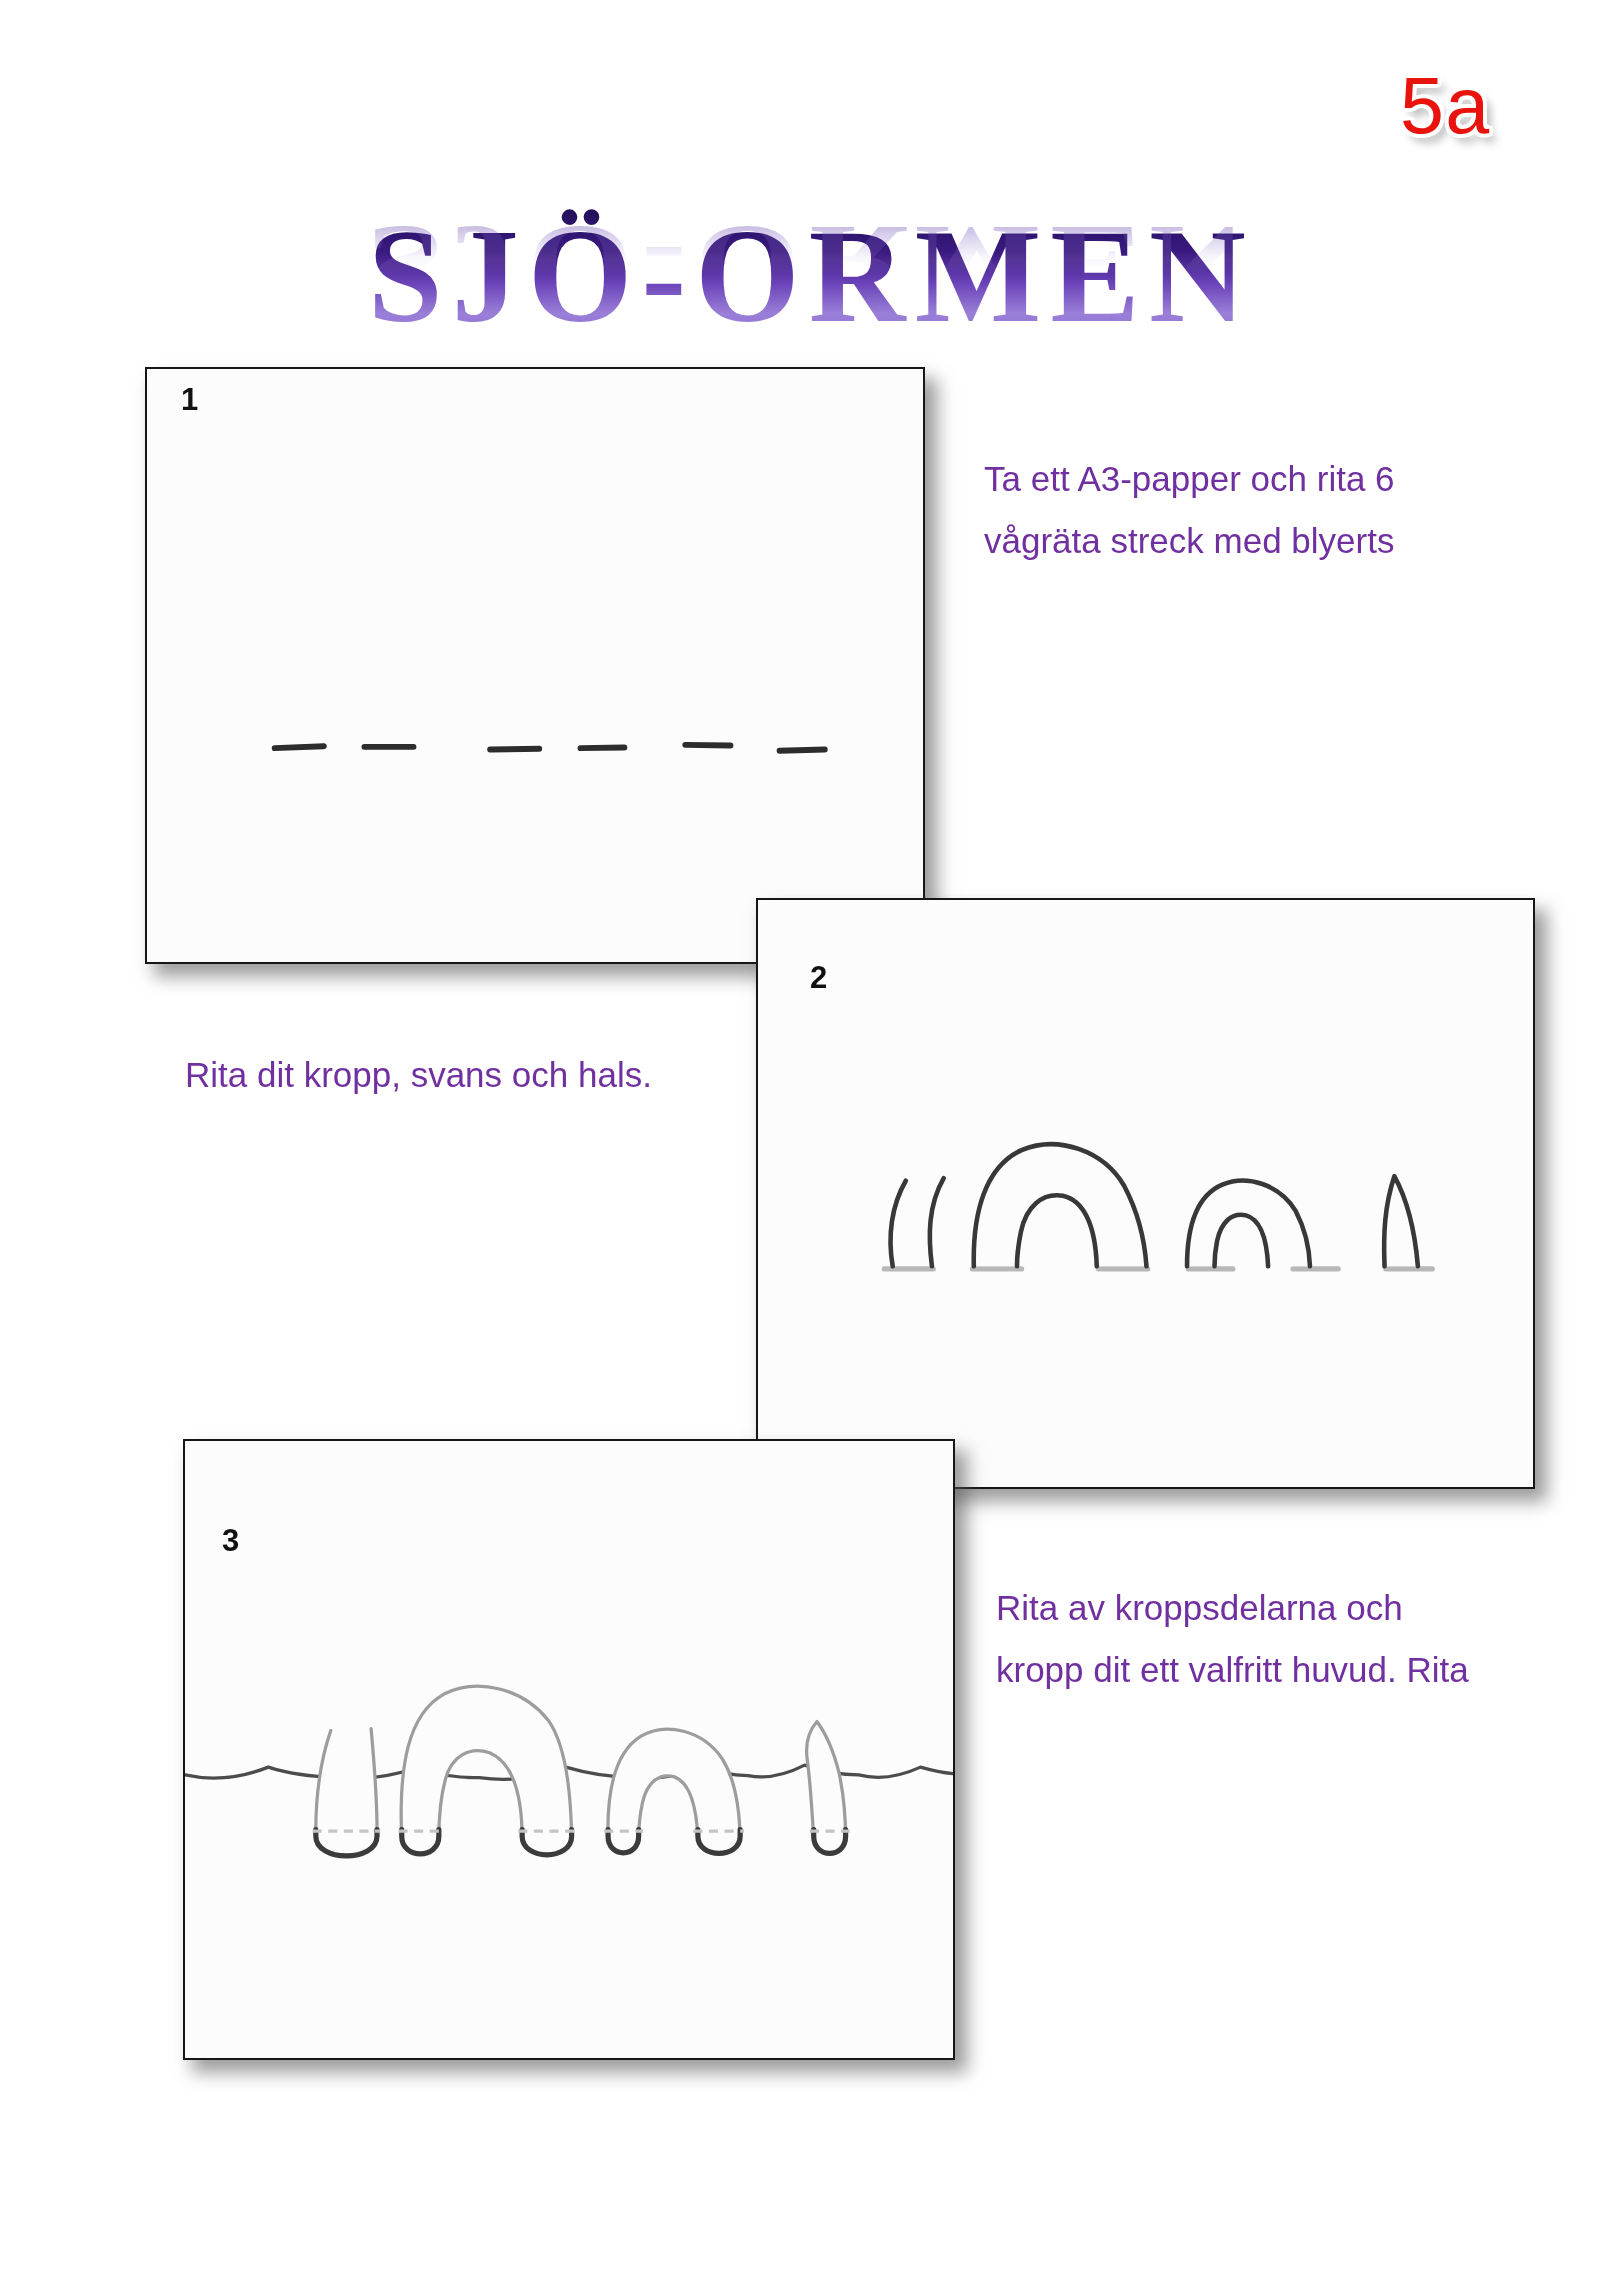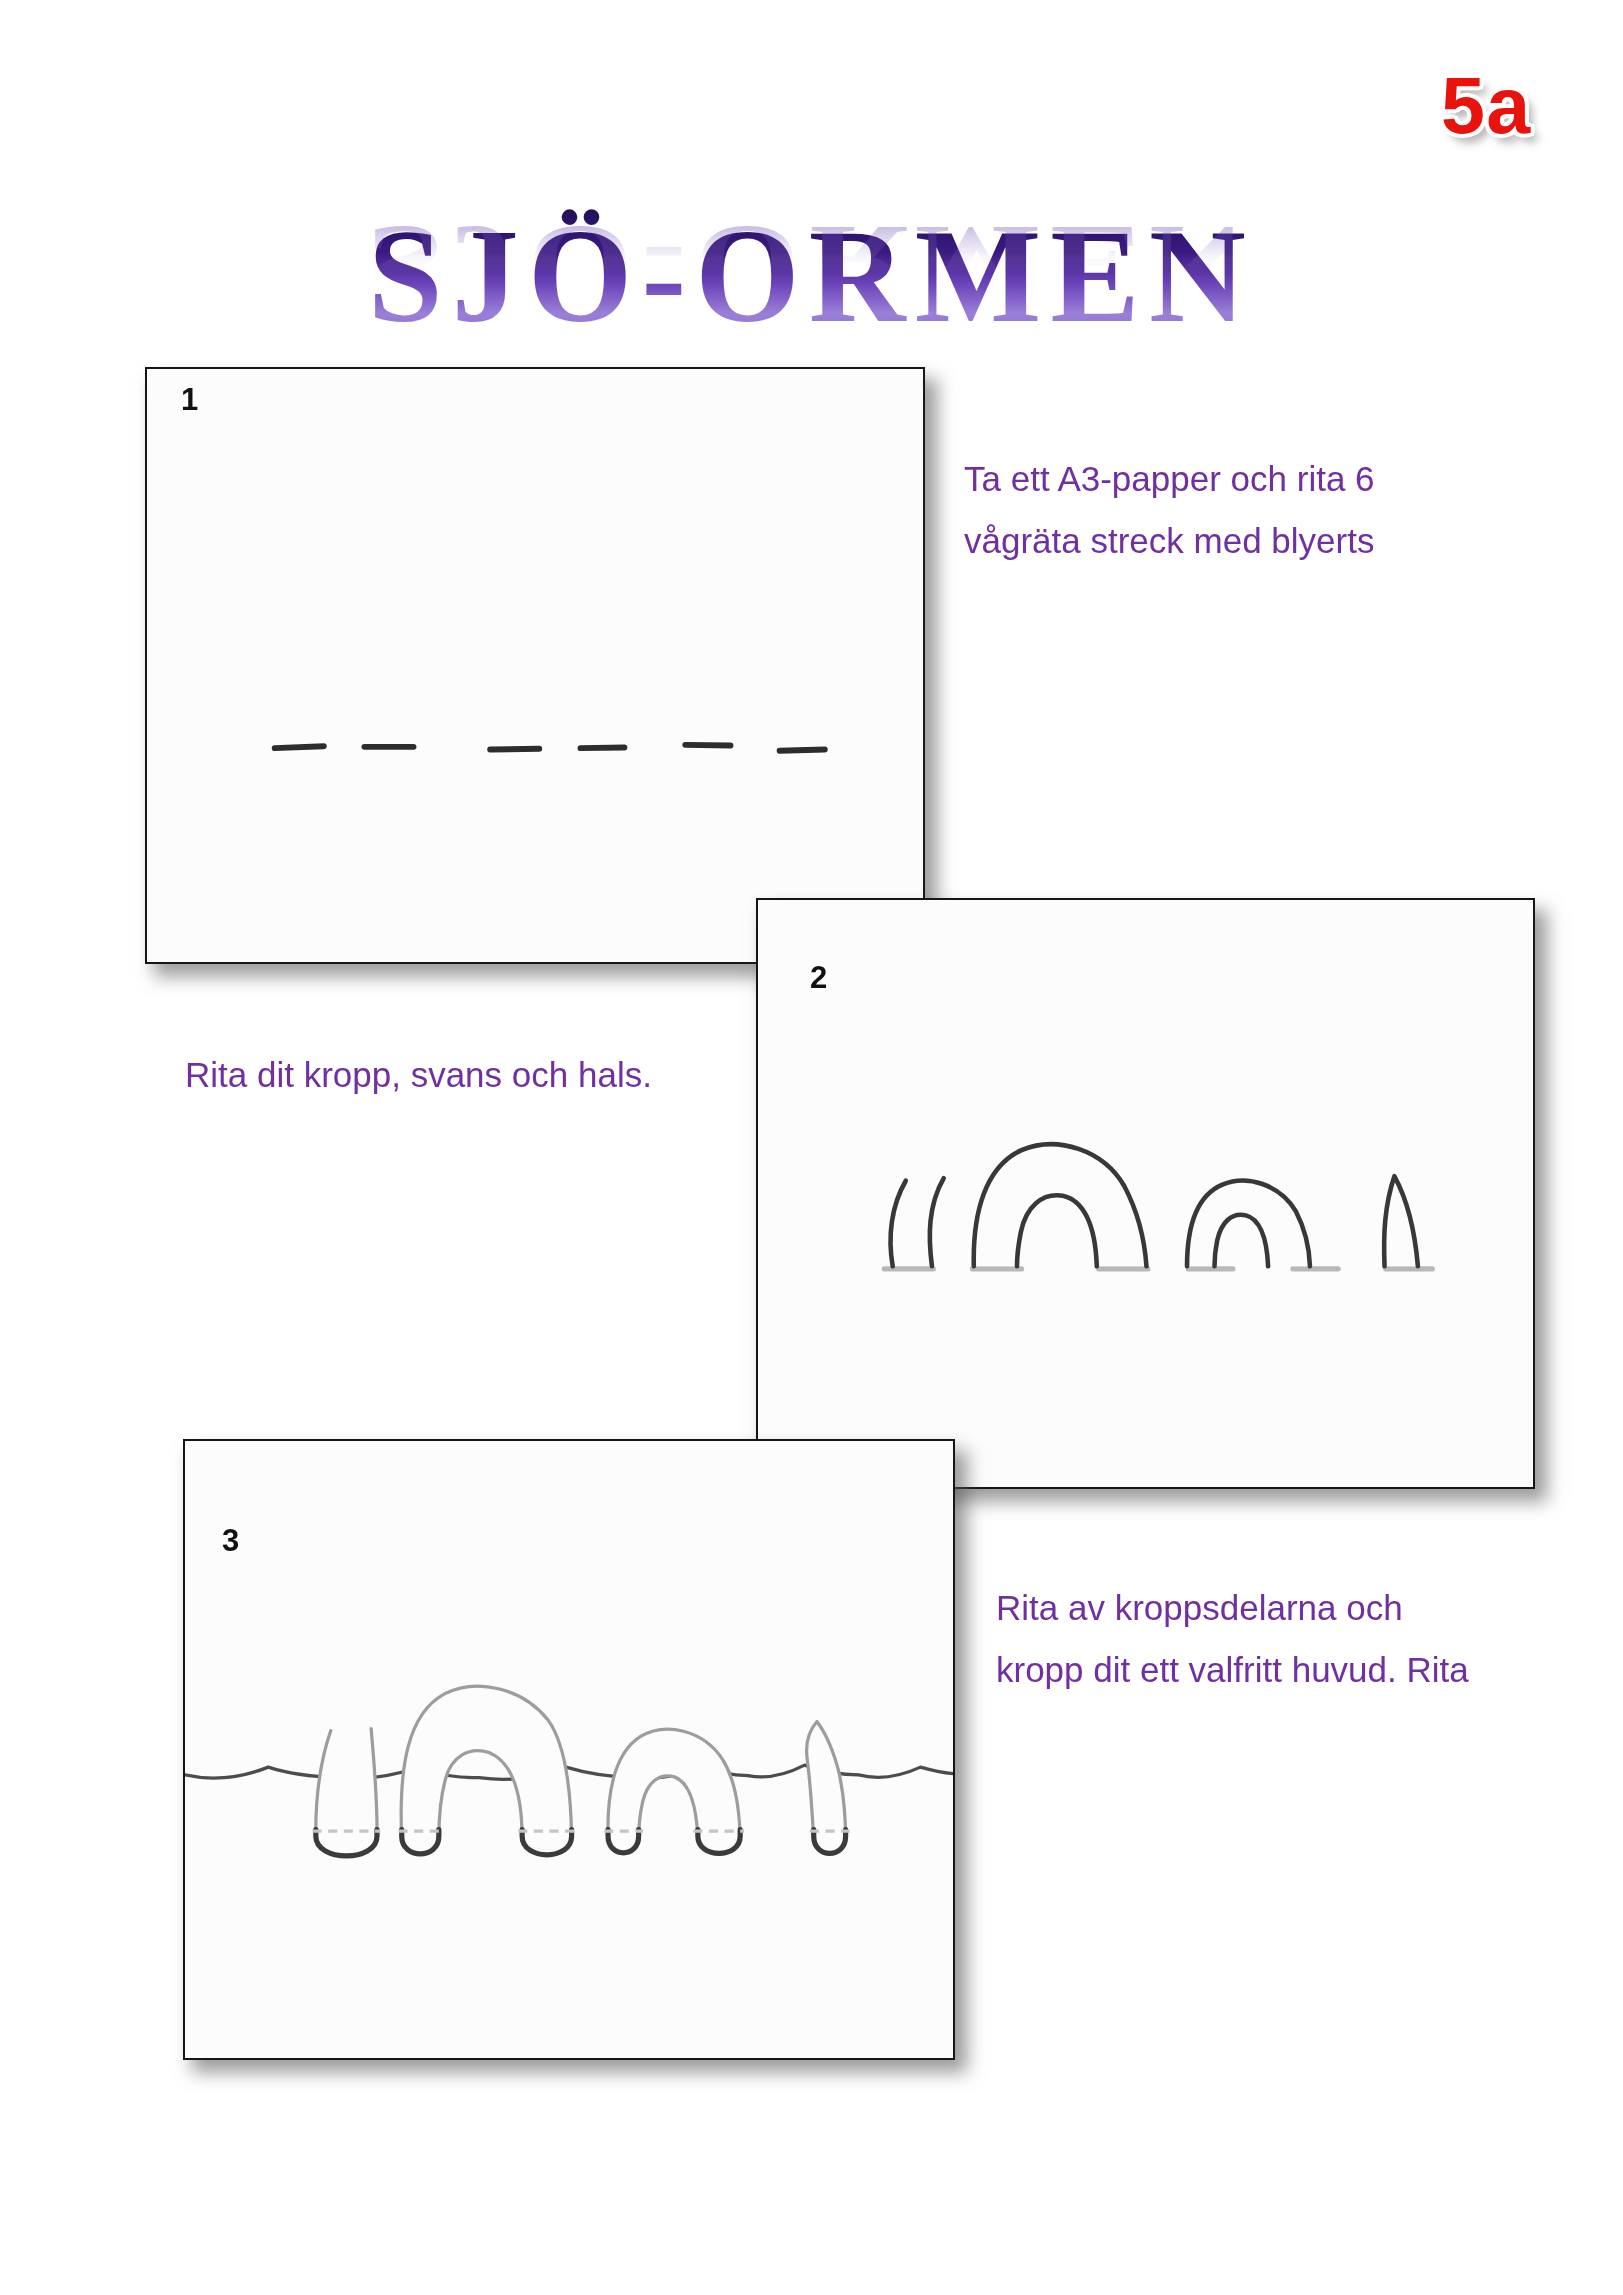--- a/index.html
+++ b/index.html
@@ -45,28 +45,27 @@
     background-clip: text;
     color: transparent;
   }
 
   
   .corner-label {
     position: absolute;
     left: 1400px;
     top: 60px;
     font-size: 79px;
-    font-weight: bold;
+    font-weight: normal;
     color: #e8130d;
     letter-spacing: 1.3px;
     text-shadow:
       -3.9px 0 0 #ffffff, 3.9px 0 0 #ffffff, 0 -3.9px 0 #ffffff, 0 3.9px 0 #ffffff,
       -3.3px -3.3px 0 #ffffff, 3.3px -3.3px 0 #ffffff, -3.3px 3.3px 0 #ffffff, 3.3px 3.3px 0 #ffffff,
       6.5px 7.9px 9.2px rgba(0,0,0,0.35);
-    margin-left: 41px;
   }
 
   
   .panel {
     position: absolute;
     box-sizing: border-box;
     background: #fcfcfd;
     border: 2.6px solid #161616;
     box-shadow: 10.5px 11.8px 17px 1.3px rgba(88,88,88,0.60);
   }
@@ -87,21 +86,21 @@
   
   .caption {
     position: absolute;
     margin: 0;
     color: #7030A0;
     font-size: 35px;
     line-height: 62px;
     white-space: nowrap;
   }
   .caption span { display: block; }
-  .cap1 { left: 964px; top: 448px; }
+  .cap1 { left: 984px; top: 448px; }
   .cap2 { left: 185px;  top: 1044px; text-align: center; }
   .cap3 { left: 996px; top: 1577px; }
 </style>
 </head>
 <body>
 
 <div class="page">
 
   <h1 class="title">SJÖ-ORMEN</h1>
   <div class="title-reflection">SJÖ-ORMEN</div>

